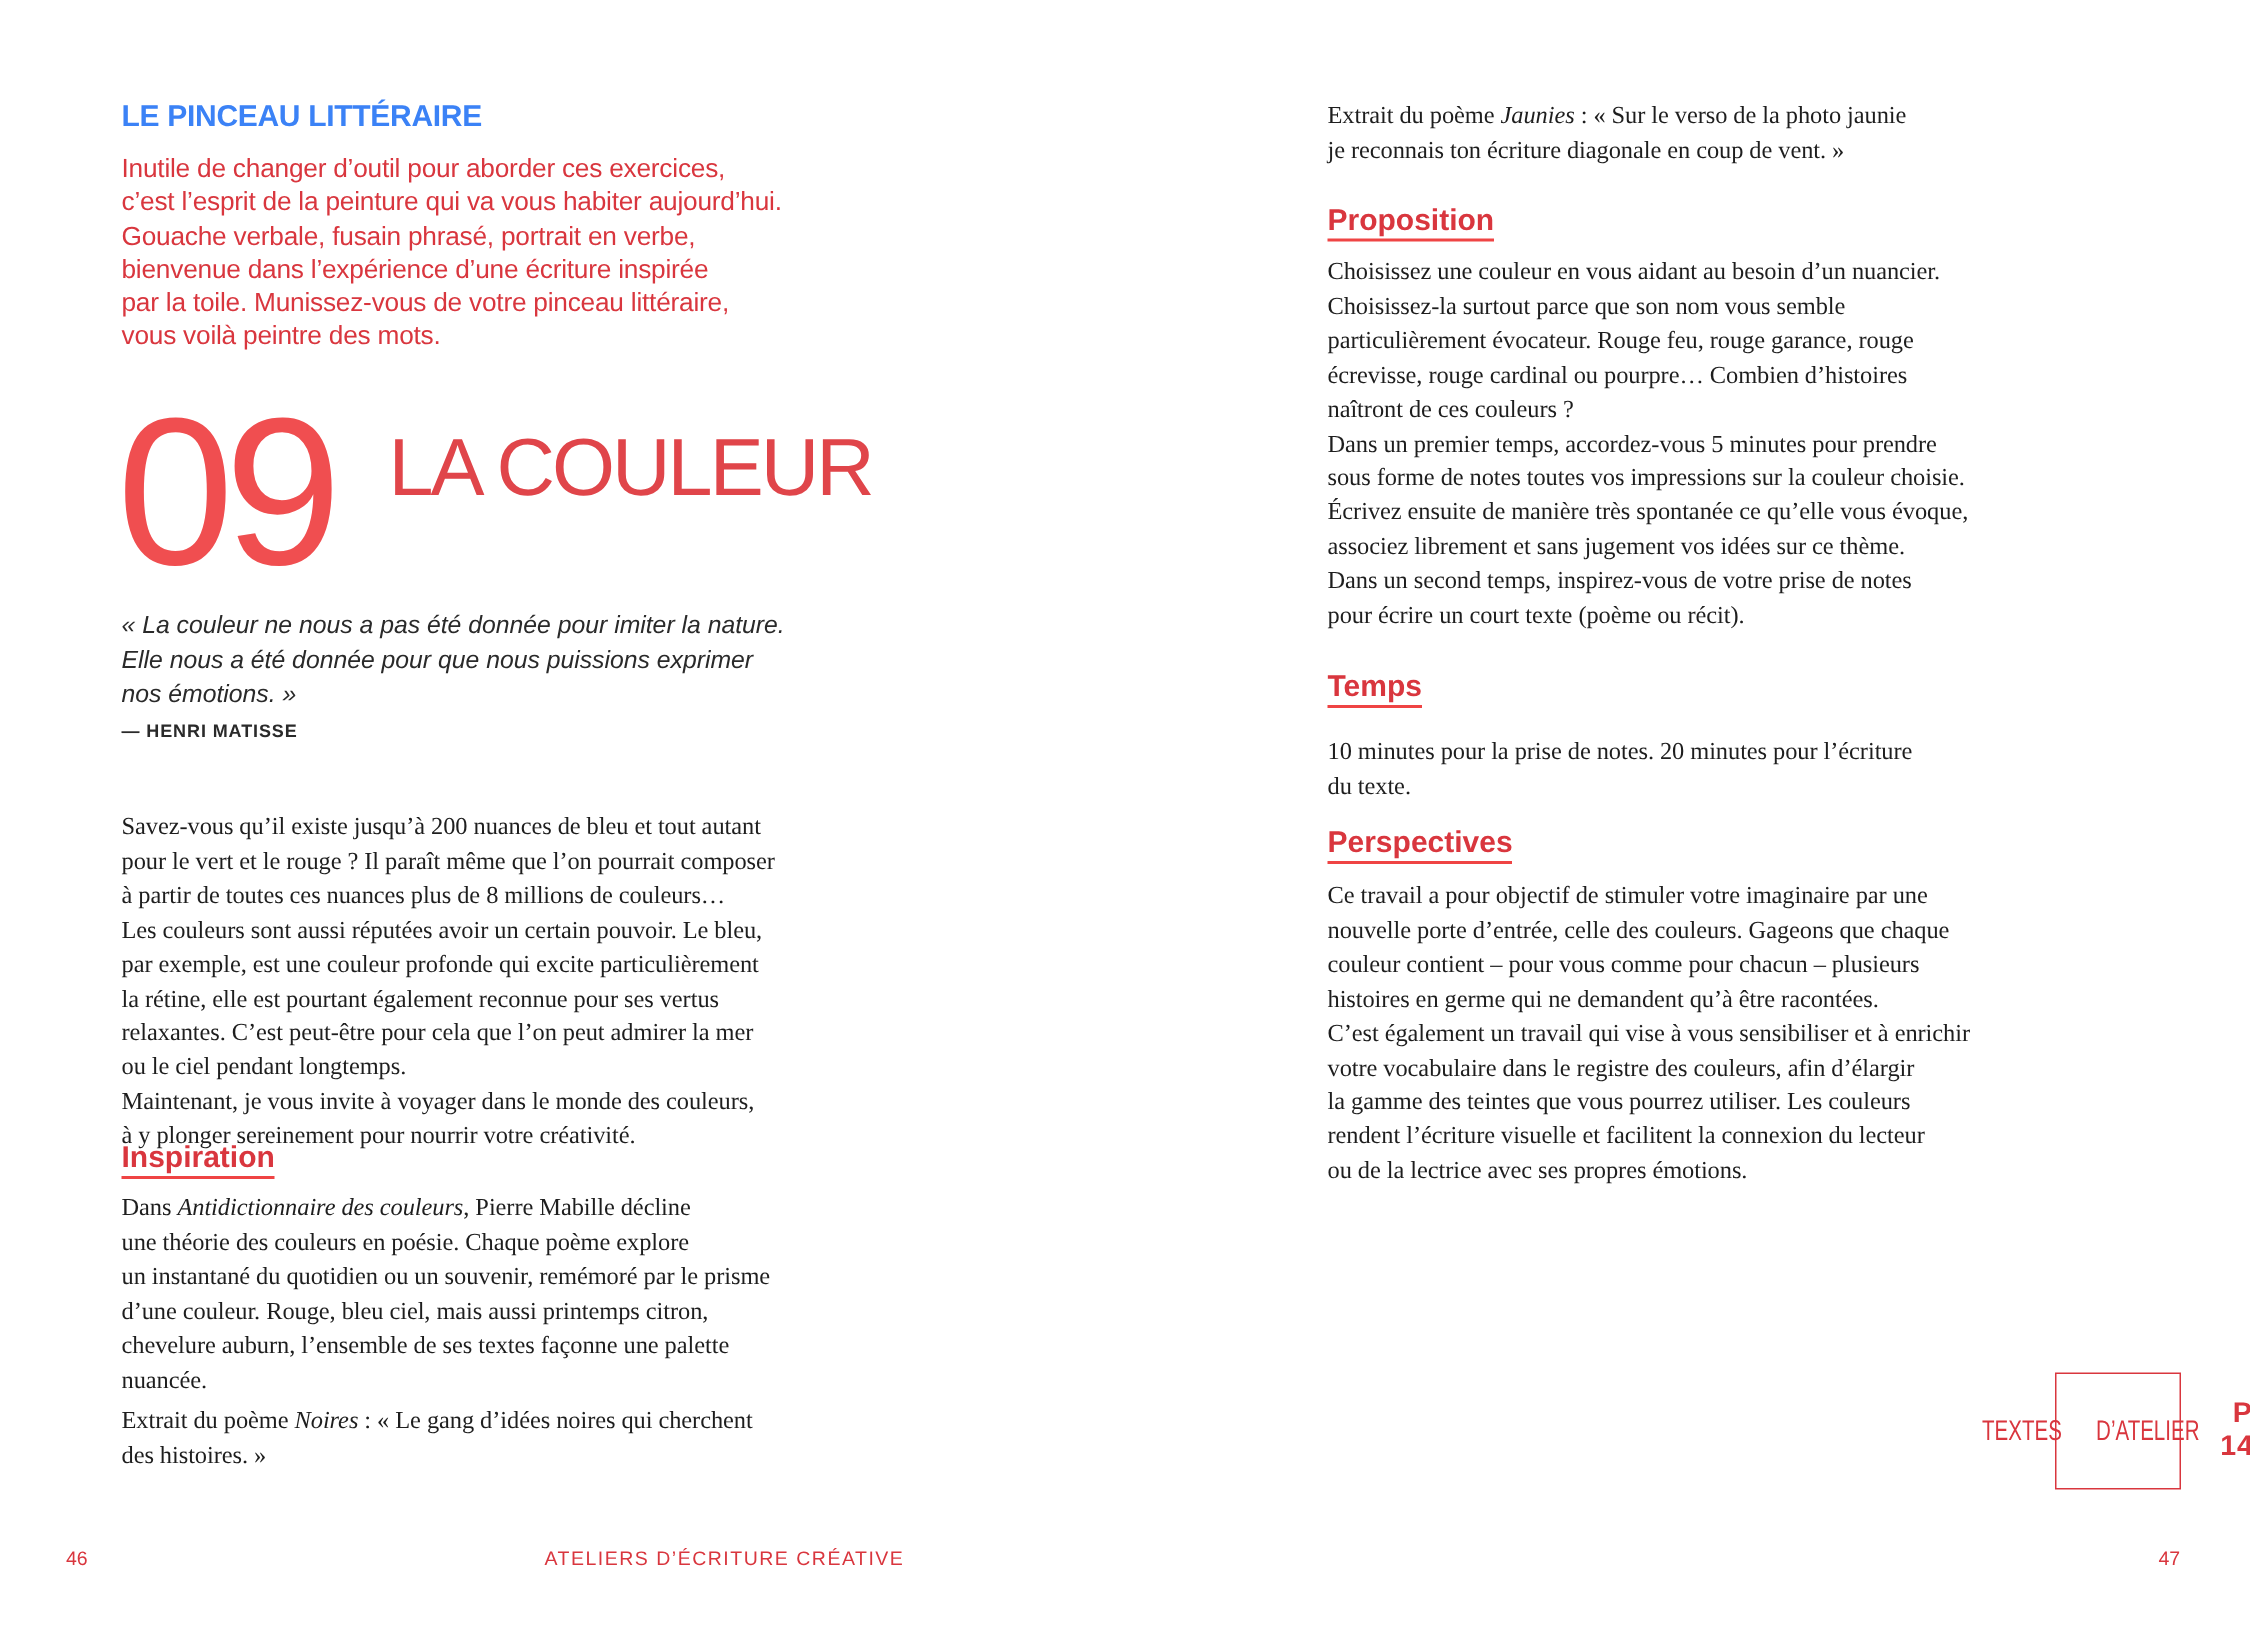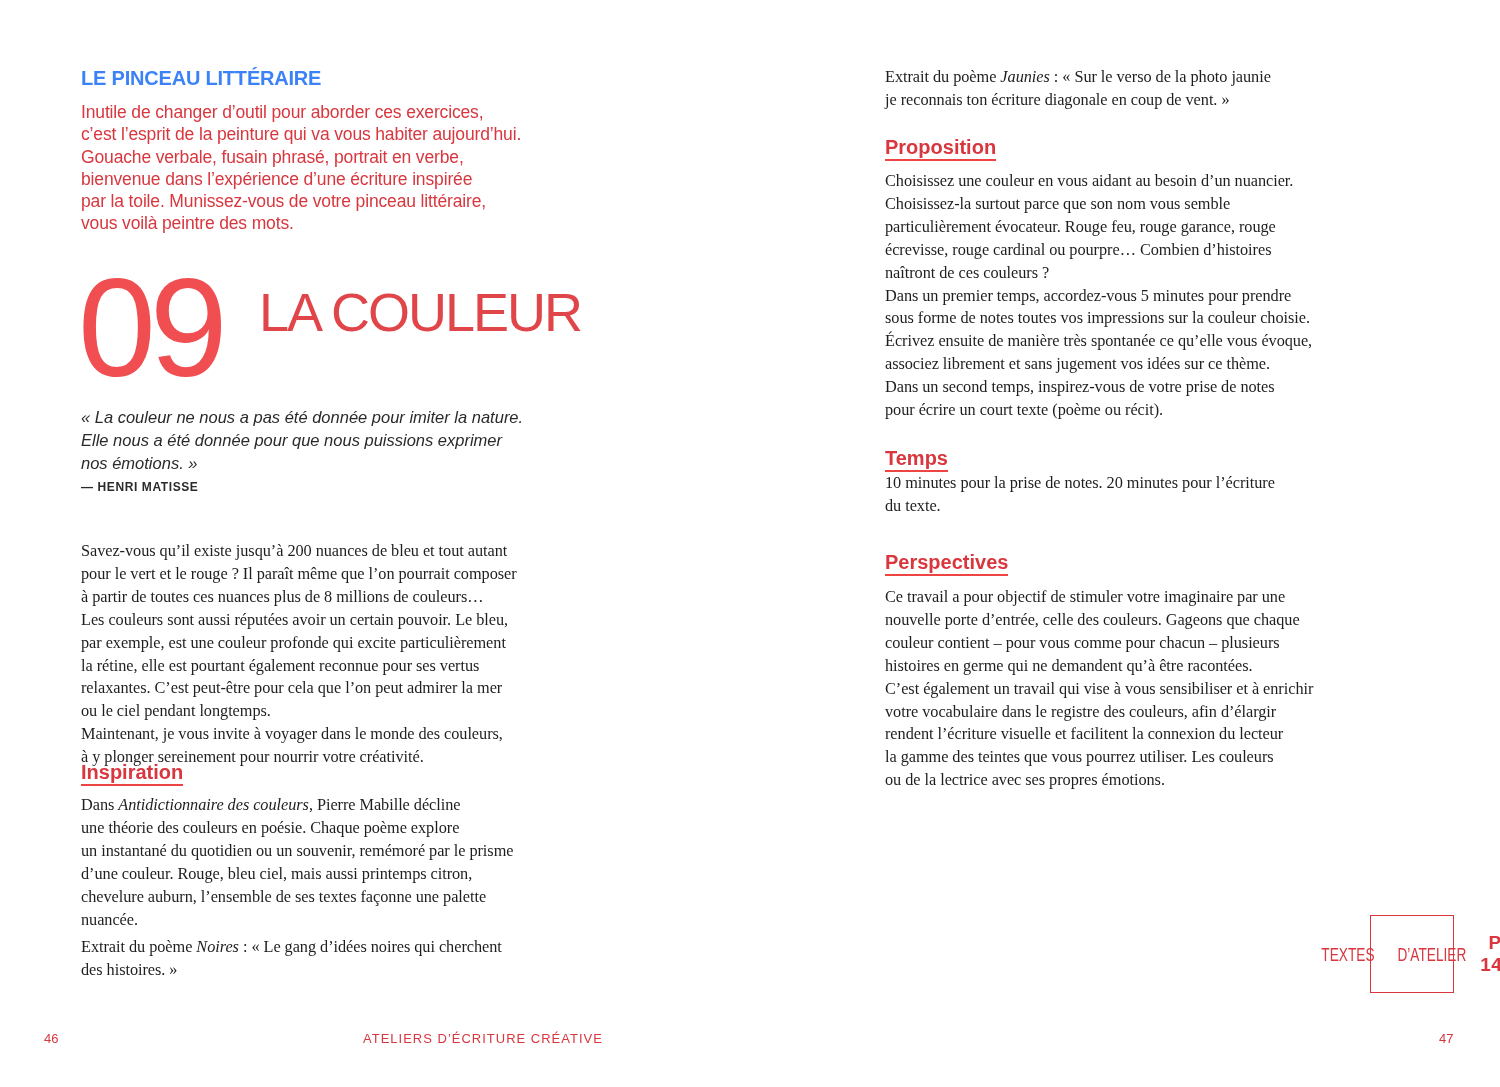--- a/index.html
+++ b/index.html
@@ -148,37 +148,37 @@
       <div>sous forme de notes toutes vos impressions sur la couleur choisie.</div>
       <div>Écrivez ensuite de manière très spontanée ce qu’elle vous évoque,</div>
       <div>associez librement et sans jugement vos idées sur ce thème.</div>
       <div>Dans un second temps, inspirez-vous de votre prise de notes</div>
       <div>pour écrire un court texte (poème ou récit).</div>
     </div>
   </div>
 
   <div class="block" style="left:135px; top:446px; width:580px;">
     <h3 class="section-heading">Temps</h3>
-    <div class="body-text" style="margin-top:0;">
+    <div class="body-text" style="margin-top:18px;">
       <div>10 minutes pour la prise de notes. 20 minutes pour l’écriture</div>
       <div>du texte.</div>
     </div>
   </div>
 
   <div class="block" style="left:135px; top:550px; width:580px;">
     <h3 class="section-heading">Perspectives</h3>
     <div class="body-text" style="margin-top:10px;">
       <div>Ce travail a pour objectif de stimuler votre imaginaire par une</div>
       <div>nouvelle porte d’entrée, celle des couleurs. Gageons que chaque</div>
       <div>couleur contient – pour vous comme pour chacun – plusieurs</div>
       <div>histoires en germe qui ne demandent qu’à être racontées.</div>
       <div>C’est également un travail qui vise à vous sensibiliser et à enrichir</div>
       <div>votre vocabulaire dans le registre des couleurs, afin d’élargir</div>
+      <div>la gamme des teintes que vous pourrez utiliser. Les couleurs</div>
       <div>rendent l’écriture visuelle et facilitent la connexion du lecteur</div>
-      <div>la gamme des teintes que vous pourrez utiliser. Les couleurs</div>
       <div>ou de la lectrice avec ses propres émotions.</div>
     </div>
   </div>
 
   <div class="footer-num" style="left:689px;">47</div>
 </div>
 
 <div class="ref-box">
   <div class="ref-line1">TEXTES</div>
   <div class="ref-line2">D’ATELIER</div>

